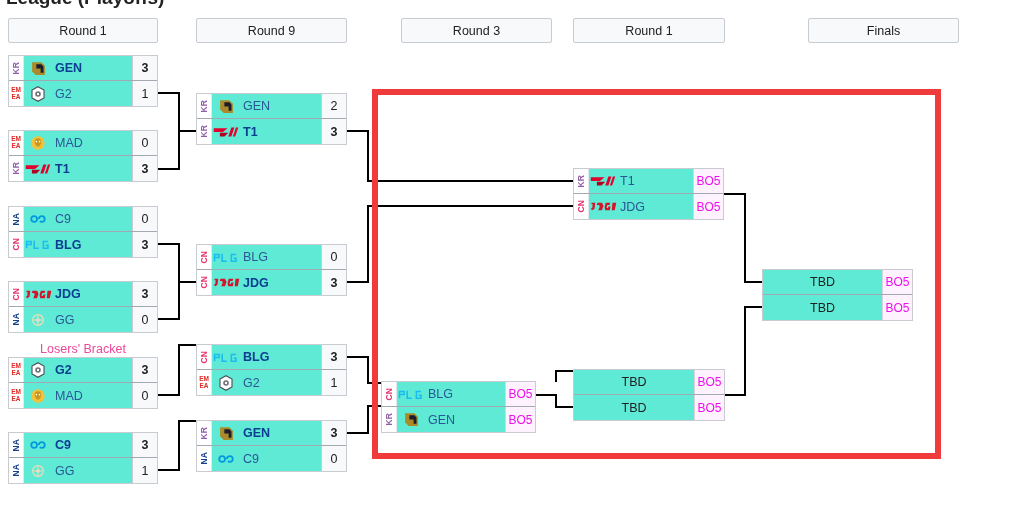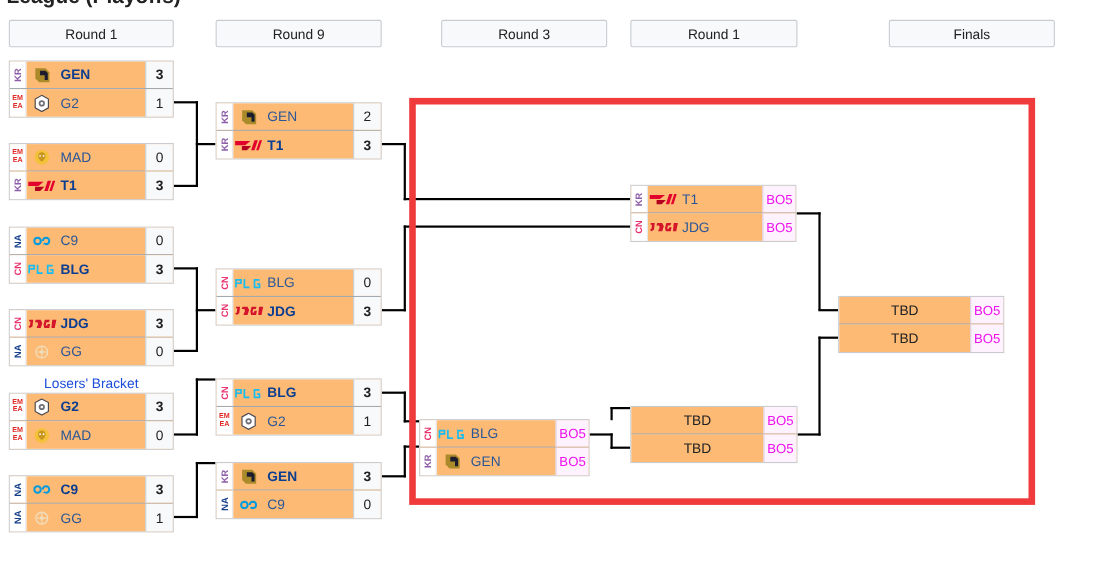--- a/index.html
+++ b/index.html
@@ -31,21 +31,21 @@
 
   
   .match {
     position: absolute;
     border: 1px solid #c8ccd1;
     background: #ffffff;
   }
   .mrow {
     display: flex; align-items: stretch;
     height: 25px;
-    background: #fdba74;
+    background: #5eead4;
   }
   .mrow.top { border-bottom: 1px solid #a2a9b1; }
 
   .flag {
     width: 15px; flex: 0 0 15px;
     display: flex; align-items: center; justify-content: center;
     border-right: 1px solid #e4e7eb;
     background: #fff;
     overflow: hidden;
   }
@@ -96,21 +96,21 @@
     width: 30px; flex: 0 0 30px;
     background: #fdf2fd;
     color: #ee11ee;
     font-size: 12px;
     border-left: 1px solid #ddd0dd;
   }
 
   
   .lb-label {
     position: absolute;
-    font-size: 12.5px; color: #1d4ed8;
+    font-size: 12.5px; color: #ec4899;
     text-align: center;
   }
 
   
   .ln { position: absolute; background: #000000; }
   .lnh { height: 2px; }
   .lnv { width: 2px; }
 
   
   .redbox {

